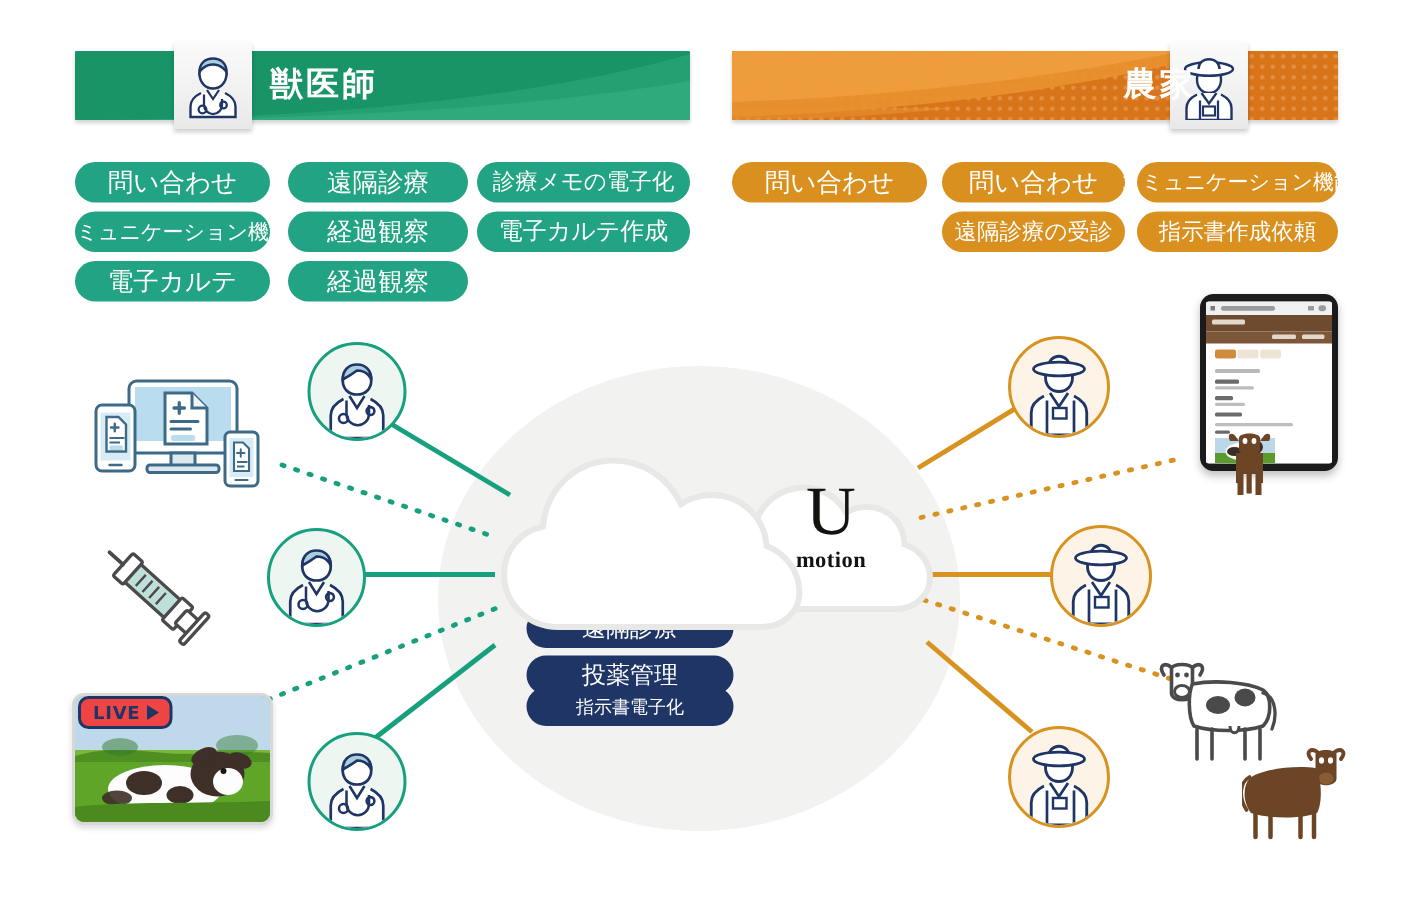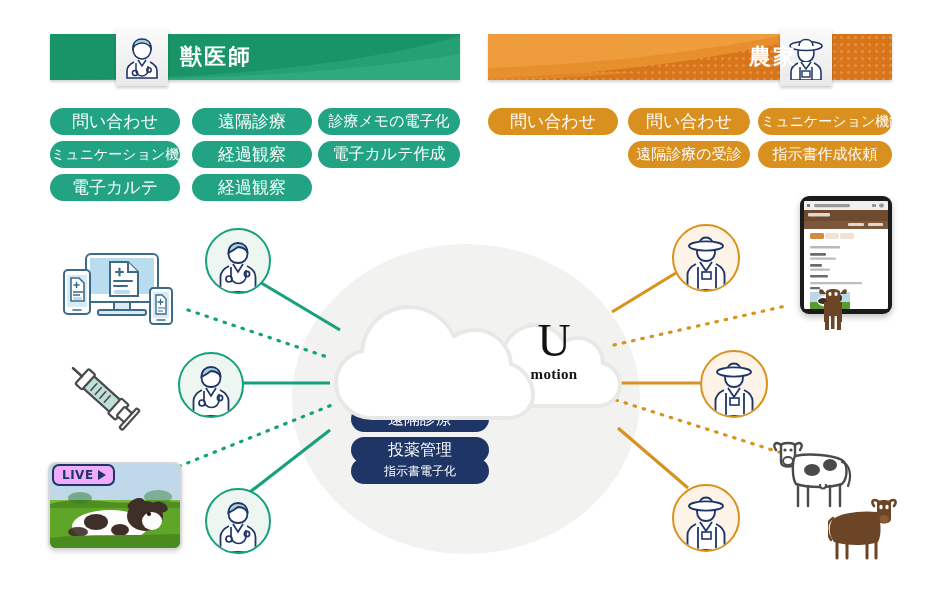--- a/index.html
+++ b/index.html
@@ -93,21 +93,21 @@
   .syringe{position:absolute;left:60px;top:358px;width:90px;height:78px;}
 
   
   .live-card{
     position:absolute;left:48px;top:462px;width:130px;height:84px;
     border-radius:8px;overflow:hidden;border:2px solid #d8d8d8;
     box-shadow:0 2px 4px rgba(0,0,0,.15);background:#8cc63f;
   }
   .live-badge{
     position:absolute;left:52px;top:464px;
-    background:#f0abfc;border:2px solid #1f3566;border-radius:7px;
+    background:#ef4444;border:2px solid #1f3566;border-radius:7px;
     padding:2px 7px 2px 8px;display:flex;align-items:center;gap:4px;
     font-size:12px;font-weight:bold;color:#1f3566;letter-spacing:.5px;
     font-family:"DejaVu Sans","Liberation Sans",sans-serif;
     z-index:5;
     justify-content:flex-end;
   }
   .live-badge .tri{
     width:0;height:0;border-left:8px solid #1f3566;
     border-top:5px solid transparent;border-bottom:5px solid transparent;
   }

